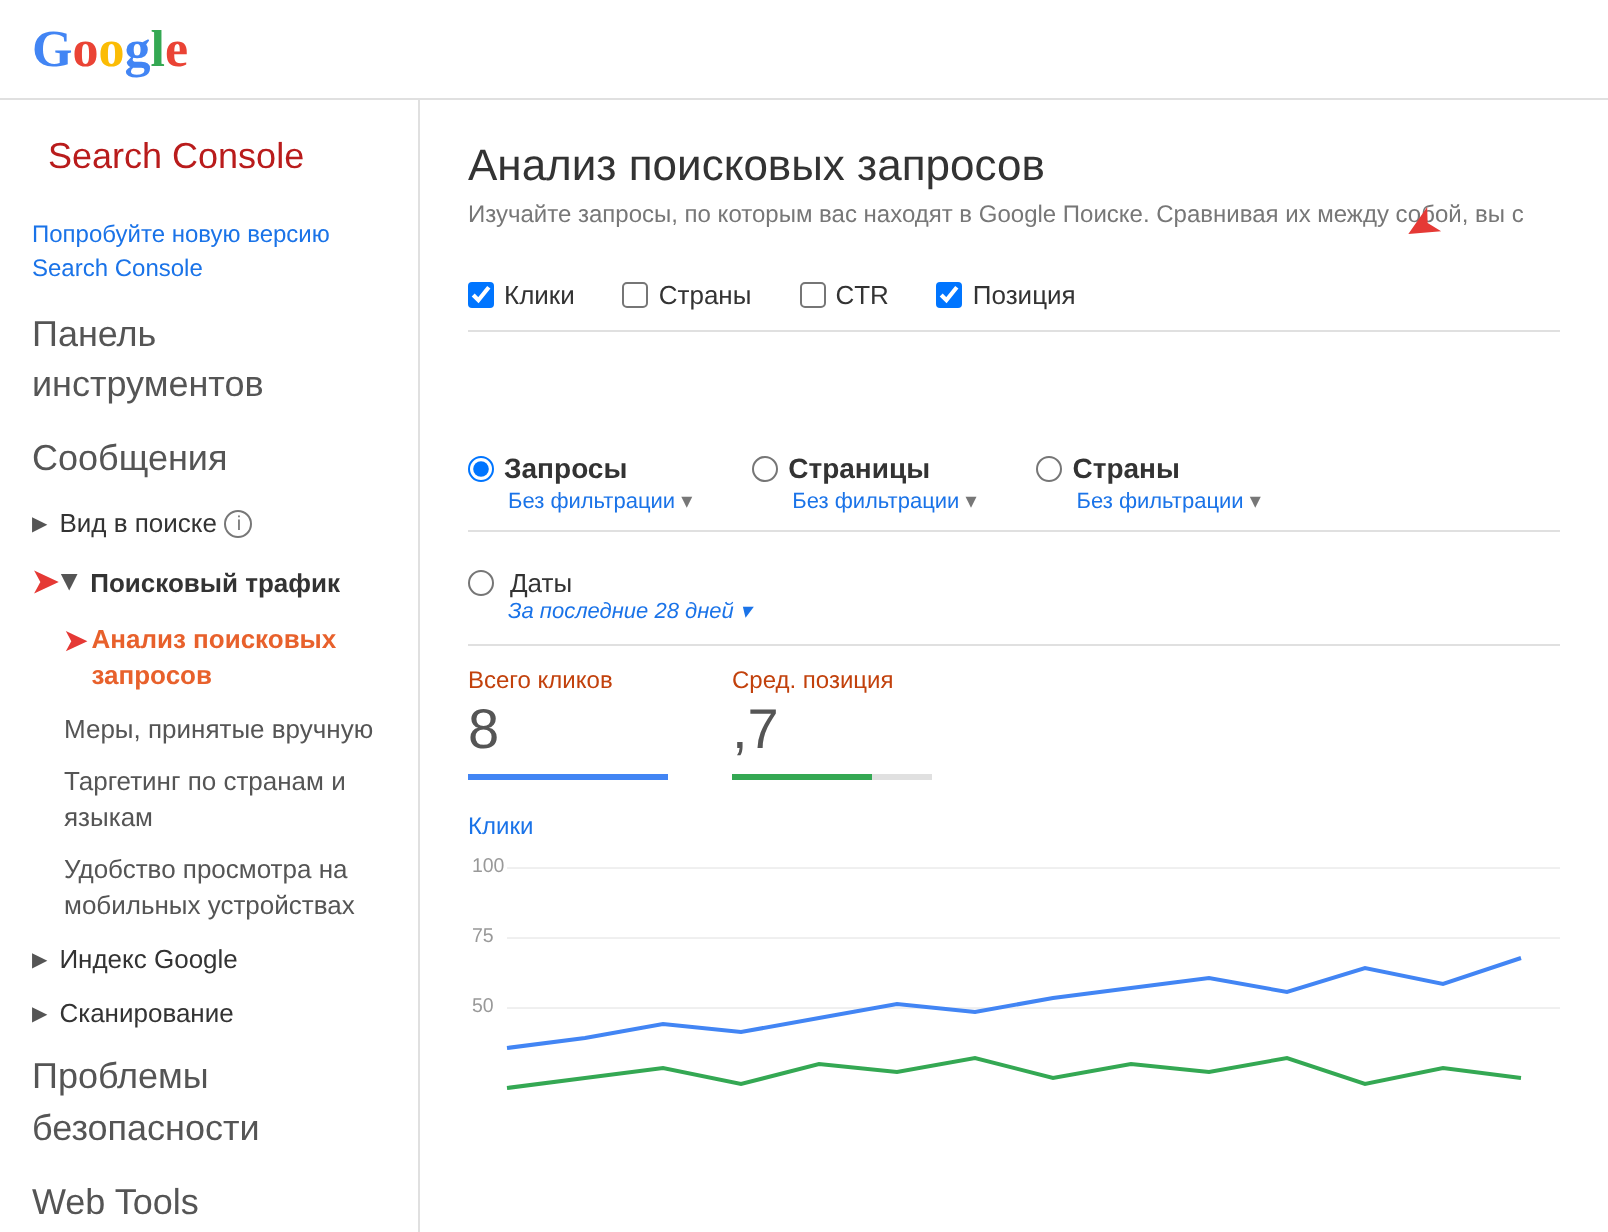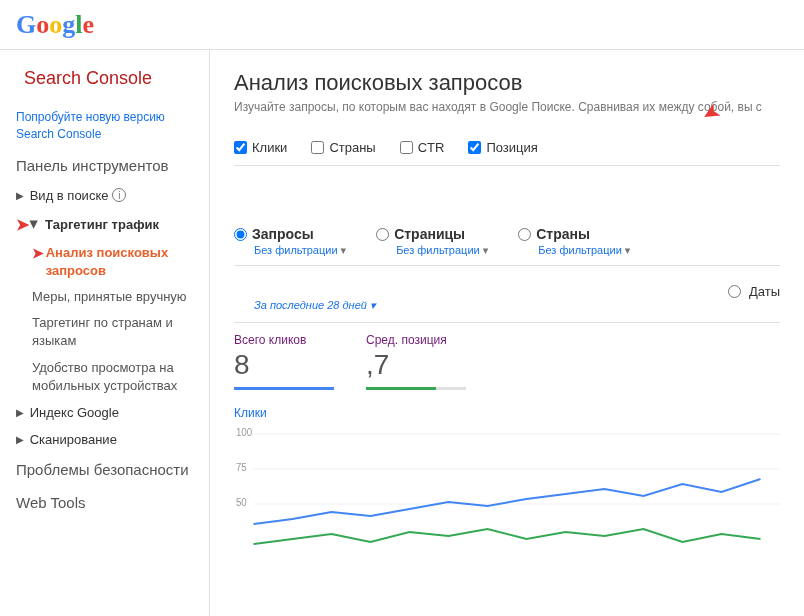--- a/index.html
+++ b/index.html
@@ -11,21 +11,21 @@
     .g-blue { color: #4285F4; font-size: 26px; font-weight: bold; font-family: 'Times New Roman', serif; }
     .g-red { color: #EA4335; font-size: 26px; font-weight: bold; font-family: 'Times New Roman', serif; }
     .g-yellow { color: #FBBC05; font-size: 26px; font-weight: bold; font-family: 'Times New Roman', serif; }
     .g-blue2 { color: #4285F4; font-size: 26px; font-weight: bold; font-family: 'Times New Roman', serif; }
     .g-green { color: #34A853; font-size: 26px; font-weight: bold; font-family: 'Times New Roman', serif; }
 
     
     .layout { display: flex; height: calc(616px - 50px); }
     .sidebar { width: 210px; min-width: 210px; border-right: 1px solid #e0e0e0; overflow-y: auto; padding-top: 8px; }
     .sidebar-title { color: #b91c1c; font-size: 18px; font-weight: normal; padding: 10px 24px 14px; }
-    .sidebar-item { padding: 6px 16px; cursor: pointer; color: #555; font-size: 15px; line-height: 1.4; }
+    .sidebar-item { padding: 6px 16px; cursor: pointer; color: #555; font-size: 18px; line-height: 1.4; }
     .sidebar-item.link { color: #1a73e8; font-size: 12px; padding-left: 16px; }
     .sidebar-item.active { color: #E8612C; font-weight: bold; }
     .sidebar-section-header { display: flex; align-items: center; padding: 6px 16px; cursor: pointer; font-size: 13px; color: #333; }
     .sidebar-section-header .arrow { margin-right: 6px; font-size: 10px; color: #555; }
     .sidebar-section-header.expanded .arrow { transform: rotate(90deg); display: inline-block; }
     .sidebar-section-header.expanded { font-weight: bold; color: #333; }
     .sidebar-sub { padding-left: 24px; }
     .sidebar-sub .sidebar-item { padding: 4px 8px; font-size: 13px; }
     .info-icon { display: inline-block; width: 14px; height: 14px; border-radius: 50%; border: 1px solid #777; text-align: center; line-height: 13px; font-size: 10px; color: #777; margin-left: 4px; cursor: pointer; }
 
@@ -43,21 +43,21 @@
     .filter-row { display: flex; align-items: flex-start; gap: 30px; padding: 8px 0; border-bottom: 1px solid #e0e0e0; margin-bottom: 12px; }
     .filter-item { display: flex; flex-direction: column; align-items: flex-start; gap: 2px; margin-top: 40px; }
     .filter-radio { display: flex; align-items: center; gap: 5px; font-size: 14px; font-weight: bold; cursor: pointer; }
     .filter-radio input[type=radio] { cursor: pointer; }
     .filter-label { font-size: 11px; color: #777; margin-left: 20px; cursor: pointer; }
     .filter-label span { color: #1a73e8; }
 
     
     .stats-row { display: flex; gap: 32px; margin-bottom: 16px; margin-top: 8px; }
     .stat-box { display: flex; flex-direction: column; gap: 2px; }
-    .stat-label { font-size: 12px; color: #701a75; }
+    .stat-label { font-size: 12px; color: #c2410c; }
     .stat-value { font-size: 28px; color: #555; font-weight: 300; }
     .stat-bar { height: 3px; width: 100px; background: #e0e0e0; margin-top: 4px; position: relative; }
     .stat-bar-fill { height: 3px; position: absolute; top: 0; left: 0; }
     .stat-bar-fill.blue { background: #4285F4; width: 100%; }
     .stat-bar-fill.green { background: #34A853; width: 70%; }
 
     
     .chart-area { margin-top: 4px; }
     .chart-title { font-size: 12px; color: #1a73e8; margin-bottom: 4px; }
     .chart-container { position: relative; width: 100%; height: 140px; }
@@ -79,31 +79,32 @@
 </div>
 
 <div class="layout">
 
   <div class="sidebar">
     <div class="sidebar-title">Search Console</div>
 
     <div class="sidebar-item link" style="font-size:12px; color:#1a73e8; line-height:1.4;">Попробуйте новую версию Search Console</div>
 
     <div class="sidebar-item">Панель инструментов</div>
+    <div class="sidebar-item">Сообщения</div>
 
     <div class="sidebar-section-header">
       <span class="arrow">▶</span>
       <span>Вид в поиске</span>
       <span class="info-icon">i</span>
     </div>
 
     <div class="sidebar-section-header expanded" style="position:relative;">
       <span style="color:#e53935; margin-right:2px; font-size:16px;">➤</span>
       <span class="arrow" style="display:inline-block; transform:rotate(90deg);">▶</span>
-      <span>Таргетинг трафик</span>
+      <span>Поисковый трафик</span>
     </div>
 
     <div class="sidebar-sub">
       <div class="sidebar-item active" style="display:flex; align-items:flex-start;">
         <span style="color:#e53935; margin-right:2px; font-size:14px;">➤</span>
         <span>Анализ поисковых запросов</span>
       </div>
       <div class="sidebar-item">Меры, принятые вручную</div>
       <div class="sidebar-item">Таргетинг по странам и языкам</div>
       <div class="sidebar-item">Удобство просмотра на мобильных устройствах</div>
@@ -170,21 +171,21 @@
           <input type="radio" name="filter" style="">
           <span>Страны</span>
         </label>
         <div class="filter-label">
           <span>Без фильтрации</span> ▾
         </div>
       </div>
     </div>
 
     <div style="padding: 6px 0 10px; border-bottom: 1px solid #e0e0e0; margin-bottom: 10px;">
-      <div style="display:flex; align-items:center; gap:8px;justify-content:flex-end;">
+      <div style="display:flex; align-items:center; gap:8px;">
         <input type="radio" name="filter2" style="">
         <span style="font-size:13px; color:#333;">Даты</span>
       </div>
       <div style="margin-left:20px; font-size:11px; color:#1a73e8; cursor:pointer;font-style:italic;">
         <span>За последние 28 дней</span> ▾
       </div>
     </div>
 
     <div class="stats-row">
       <div class="stat-box">

